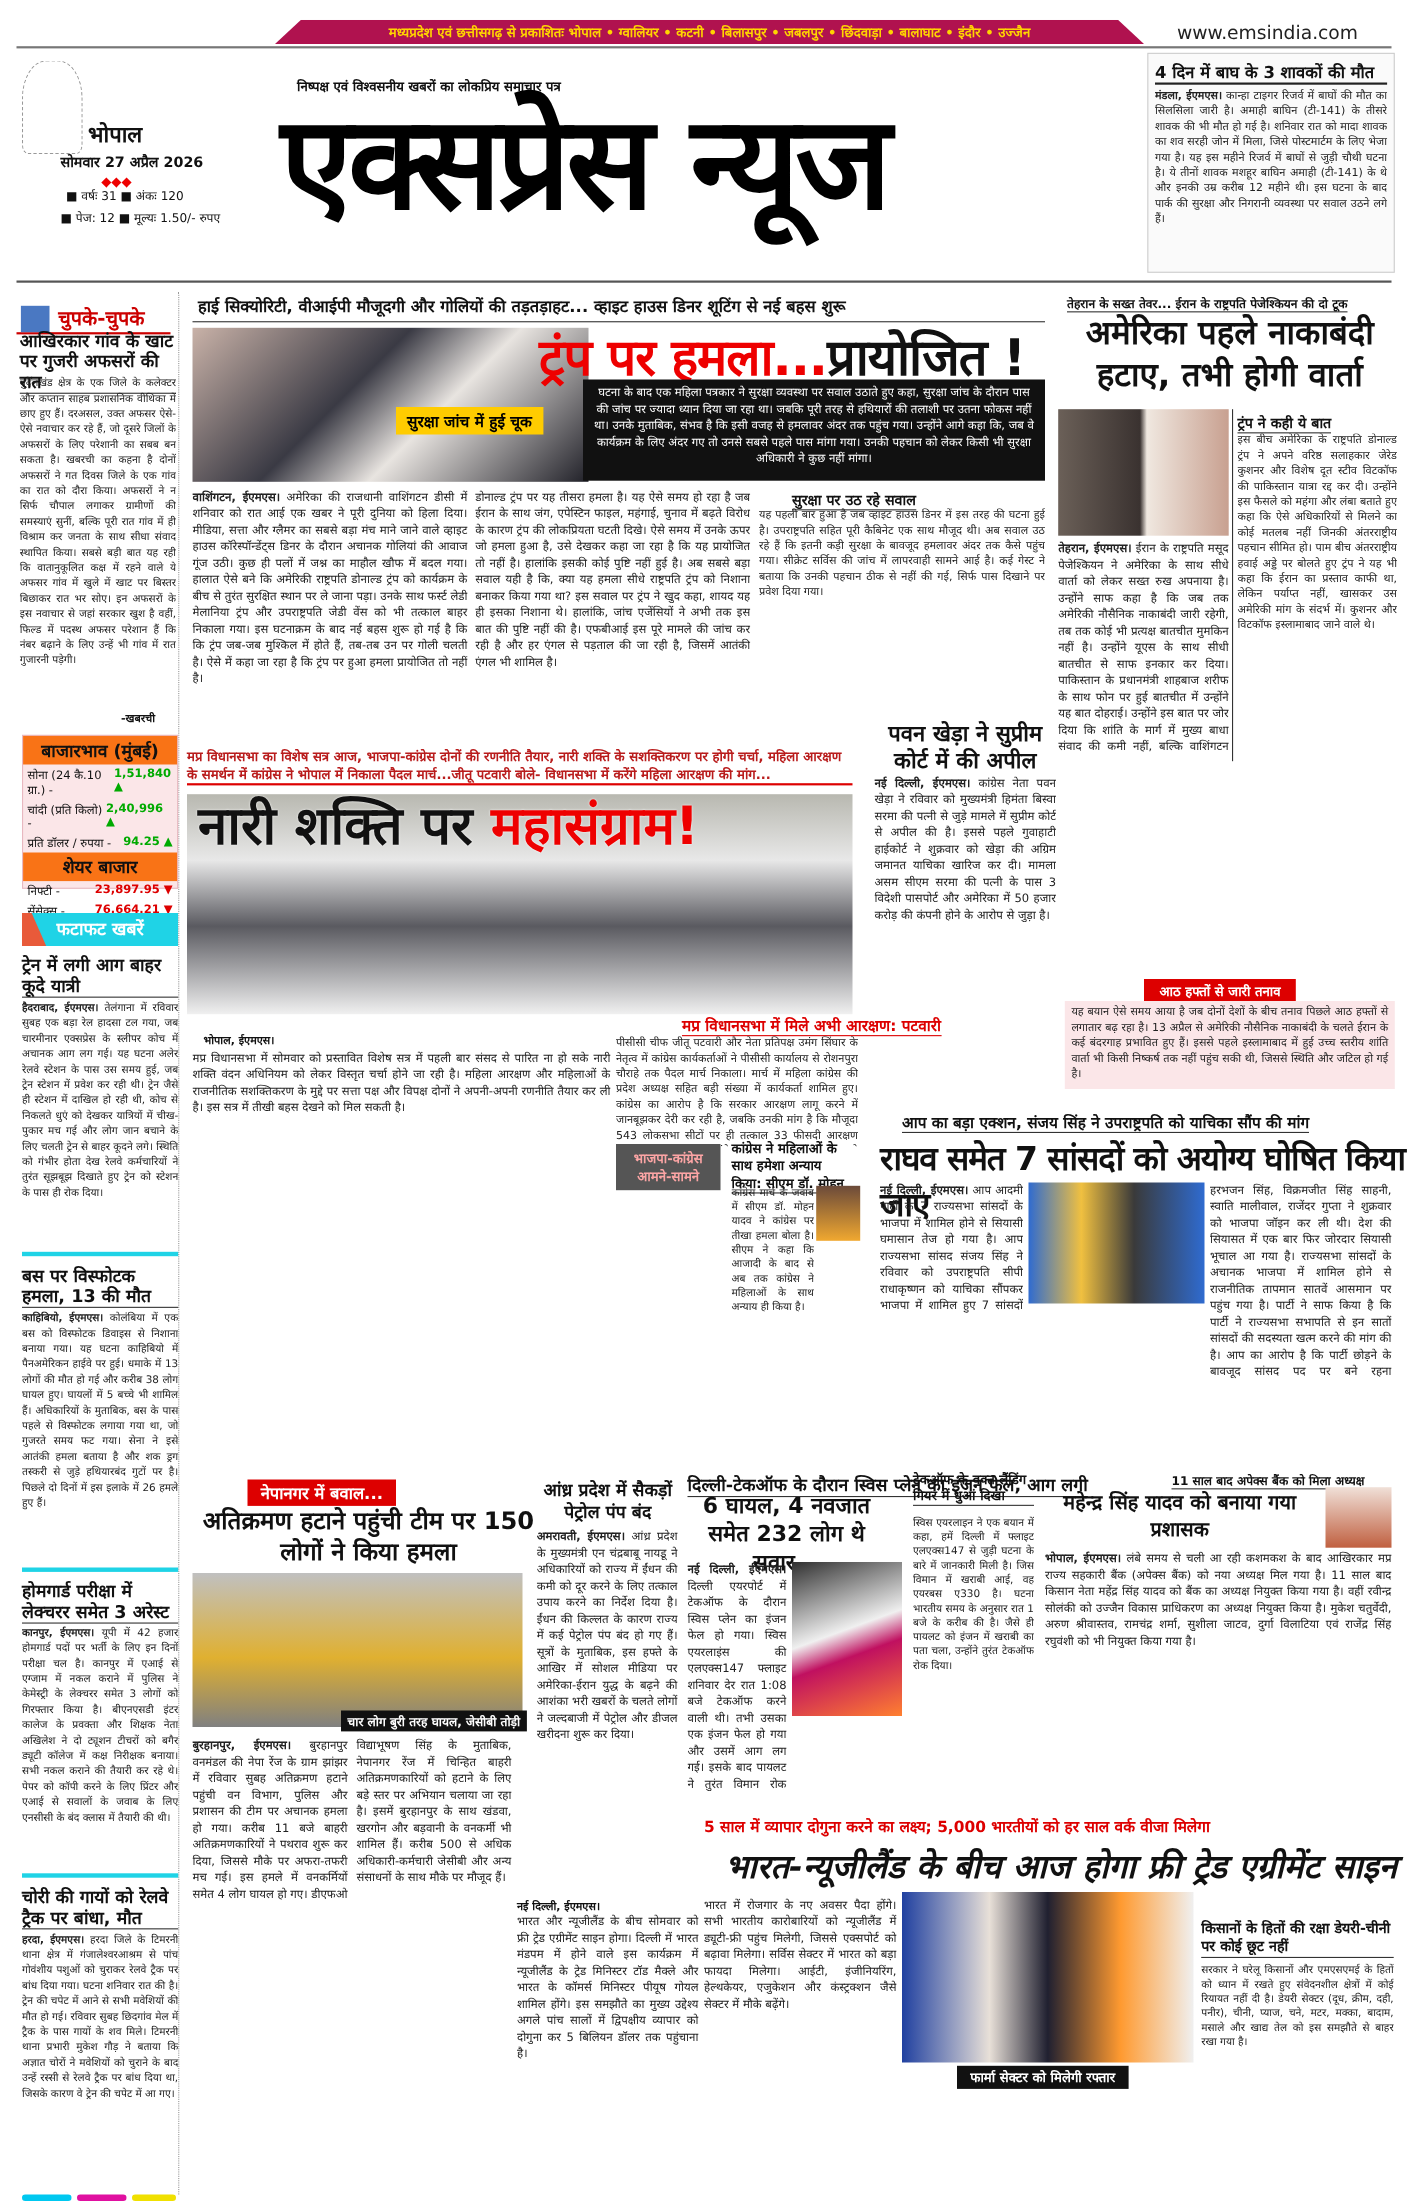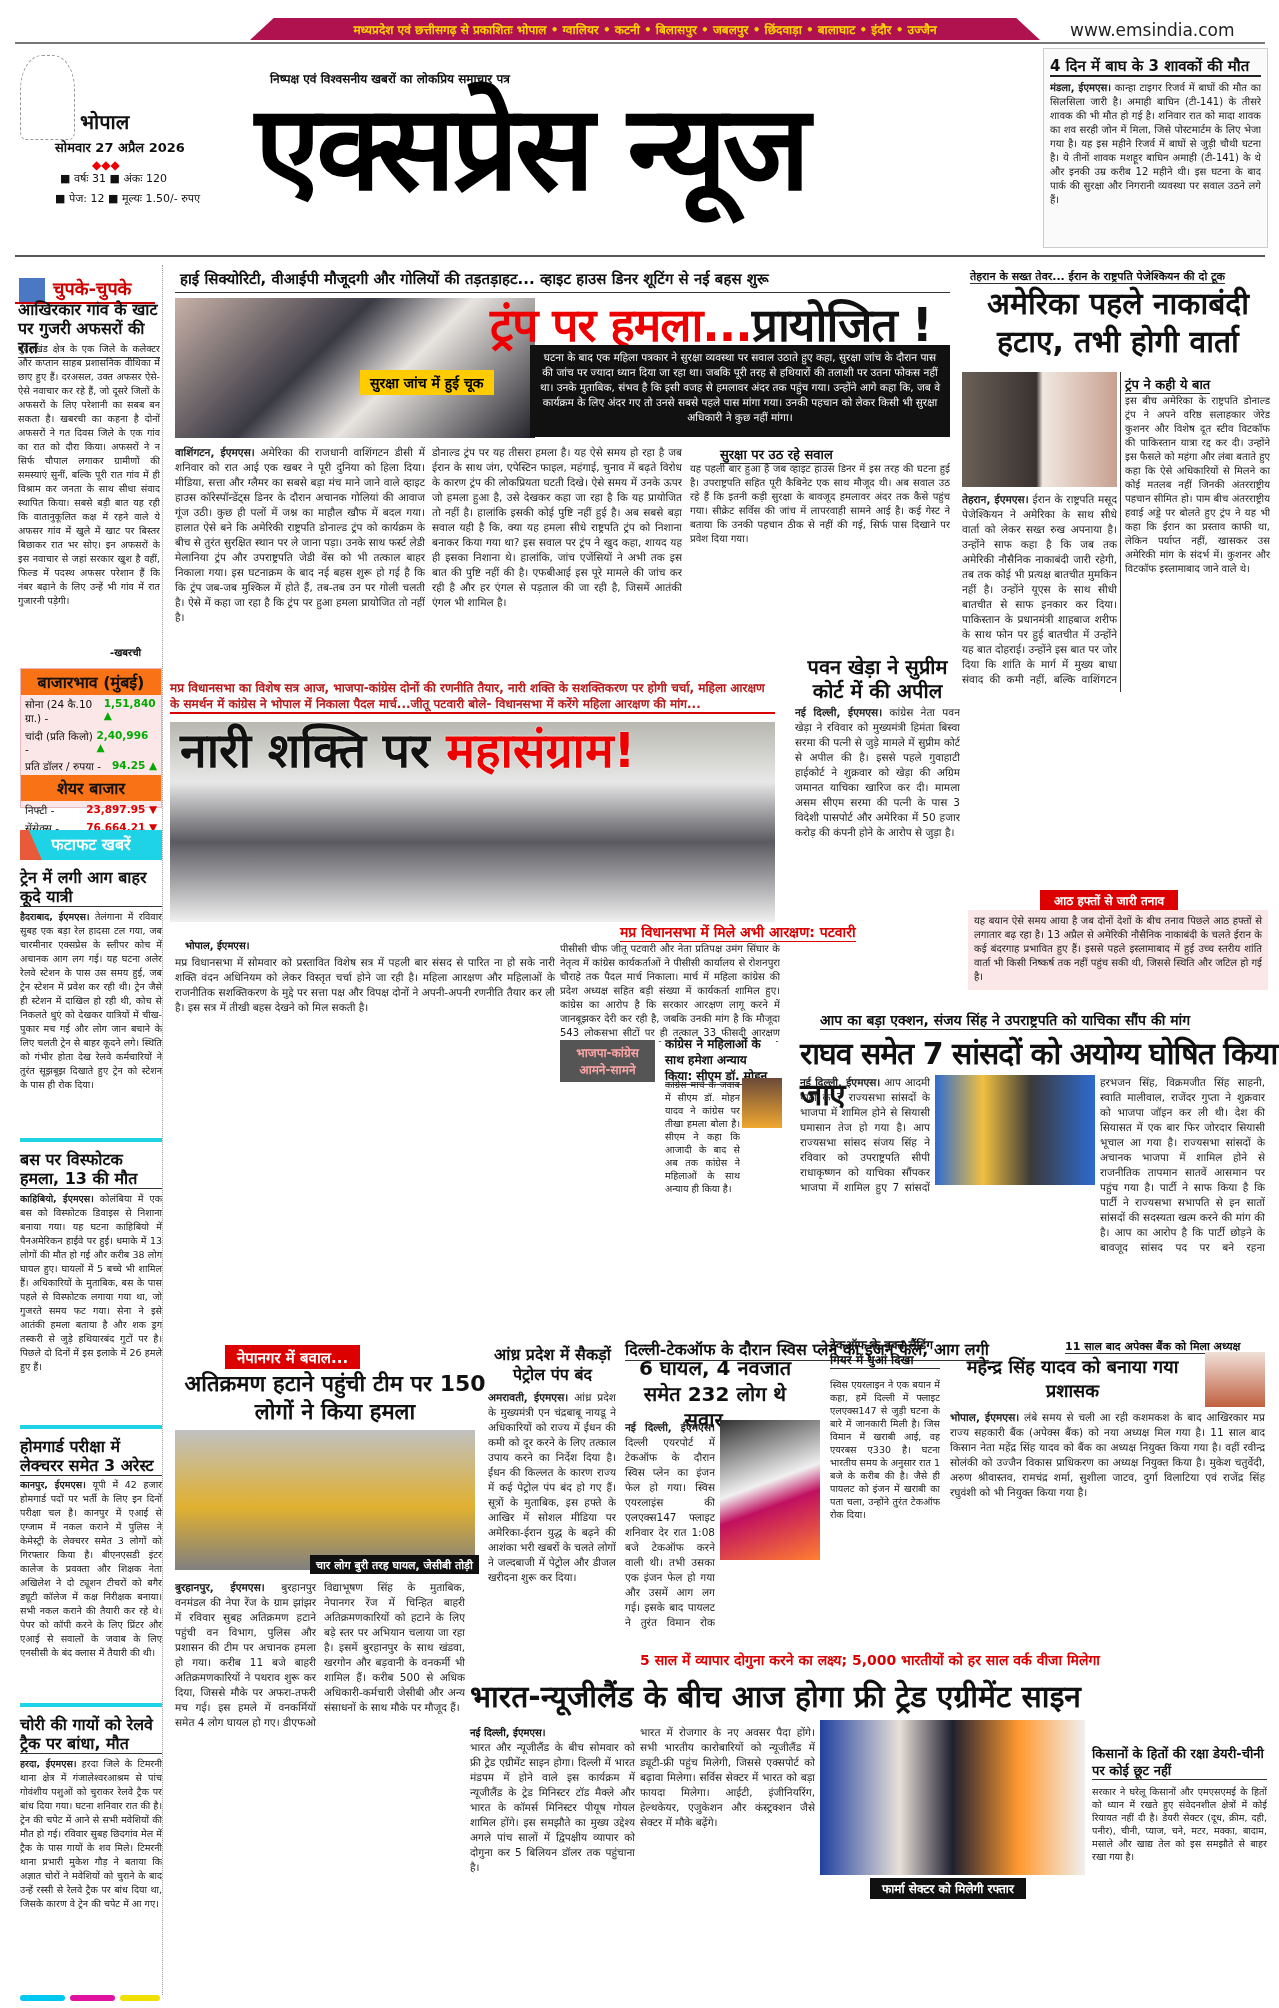--- a/index.html
+++ b/index.html
@@ -63,21 +63,21 @@
 
   .section-hl-underline { font-weight: bold; border-bottom: 1px solid #333; }
 
   .raghav-kicker { left: 820px; top: 1010px; font-size: 14px; font-weight: bold; border-bottom: 1px solid #333; }
   .raghav-hl { left: 800px; top: 1032px; font-size: 30px; font-weight: 900; letter-spacing: -1px; }
 
   .nepanagar { left: 225px; top: 1345px; background: #d00; color: #fff; font-size: 15px; font-weight: bold; padding: 2px 12px; }
   .atikraman-hl { left: 180px; top: 1370px; width: 310px; text-align: center; font-size: 22px; line-height: 28px; font-weight: bold; }
 
   .trade-sub { left: 470px; top: 1650px; width: 800px; text-align: center; color: #d00; font-size: 14px; font-weight: bold; }
-  .trade-hl { left: 470px; top: 1675px; width: 800px; text-align: left; font-size: 30px; font-weight: 900; }
+  .trade-hl { left: 470px; top: 1675px; width: 800px; text-align: right; font-size: 30px; font-weight: 900; font-style: italic; }
 
   .cmyk { position:absolute; top: 1995px; height: 6px; border-radius: 3px; }
 </style>
 </head>
 <body>
 
 <div class="abs cities-bar">मध्यप्रदेश एवं छत्तीसगढ़ से प्रकाशितः भोपाल • ग्वालियर • कटनी • बिलासपुर • जबलपुर • छिंदवाड़ा • बालाघाट • इंदौर • उज्जैन</div>
 <div class="abs site-url">www.emsindia.com</div>
 <div class="abs top-line"></div>
 <div class="abs gandhi"></div>

